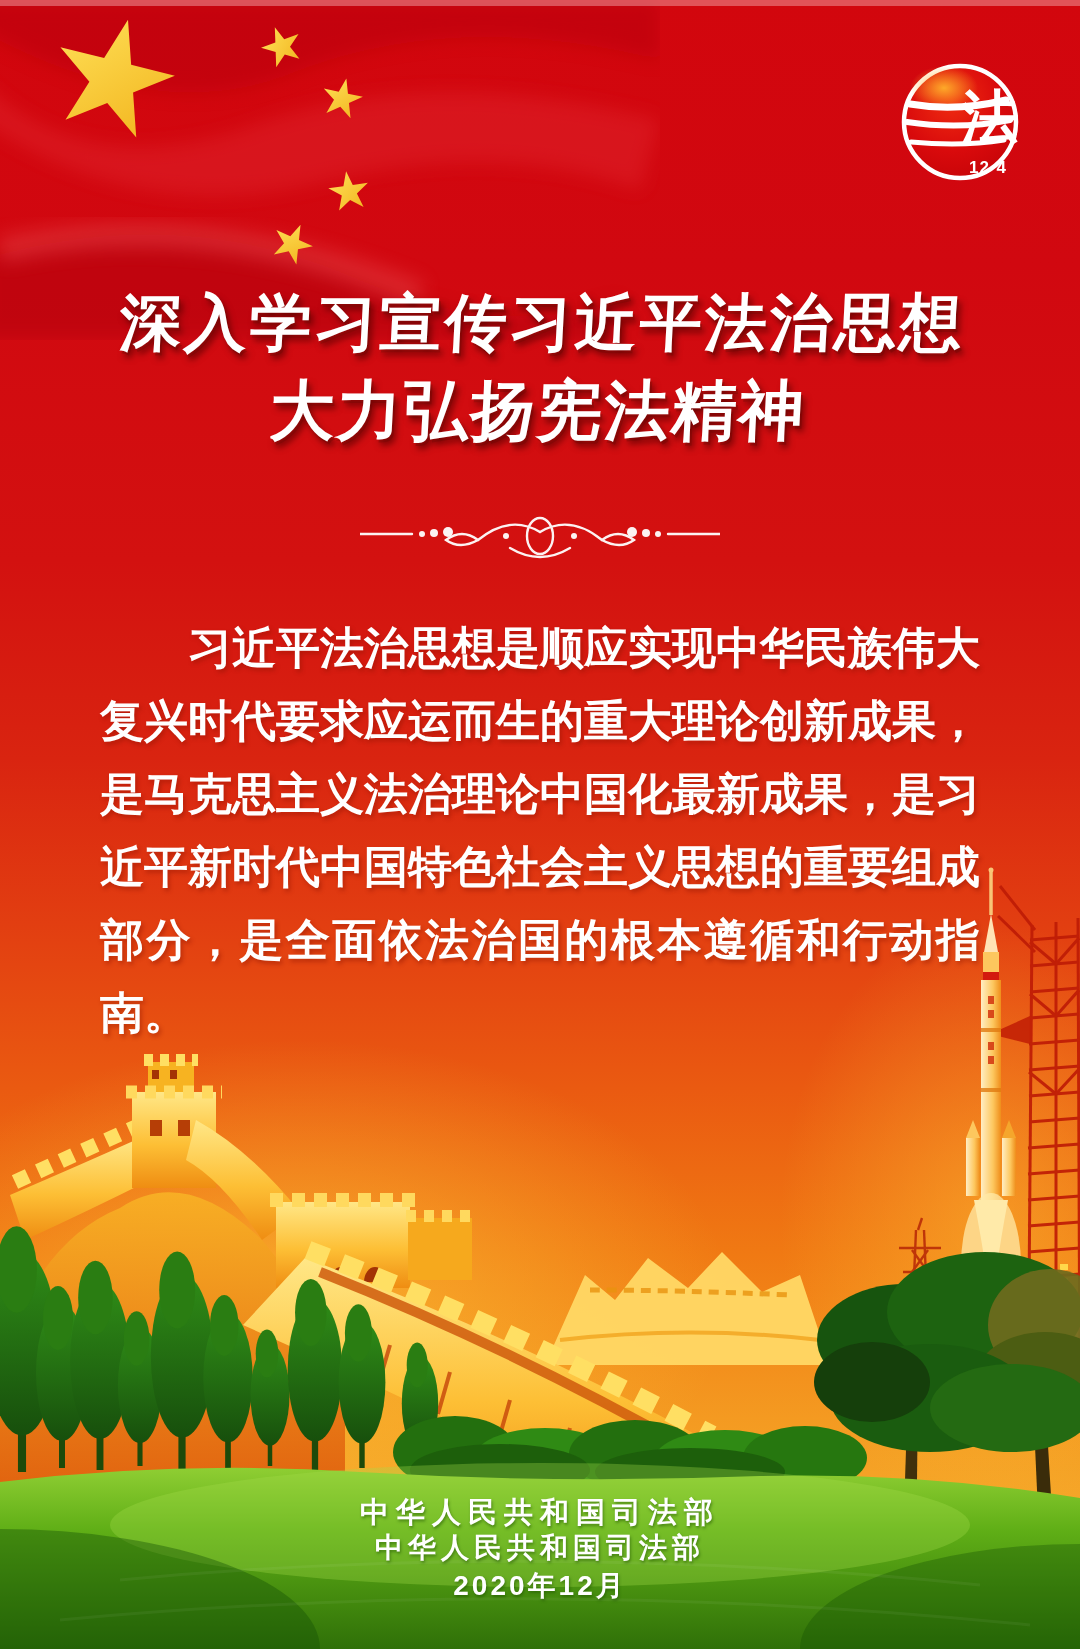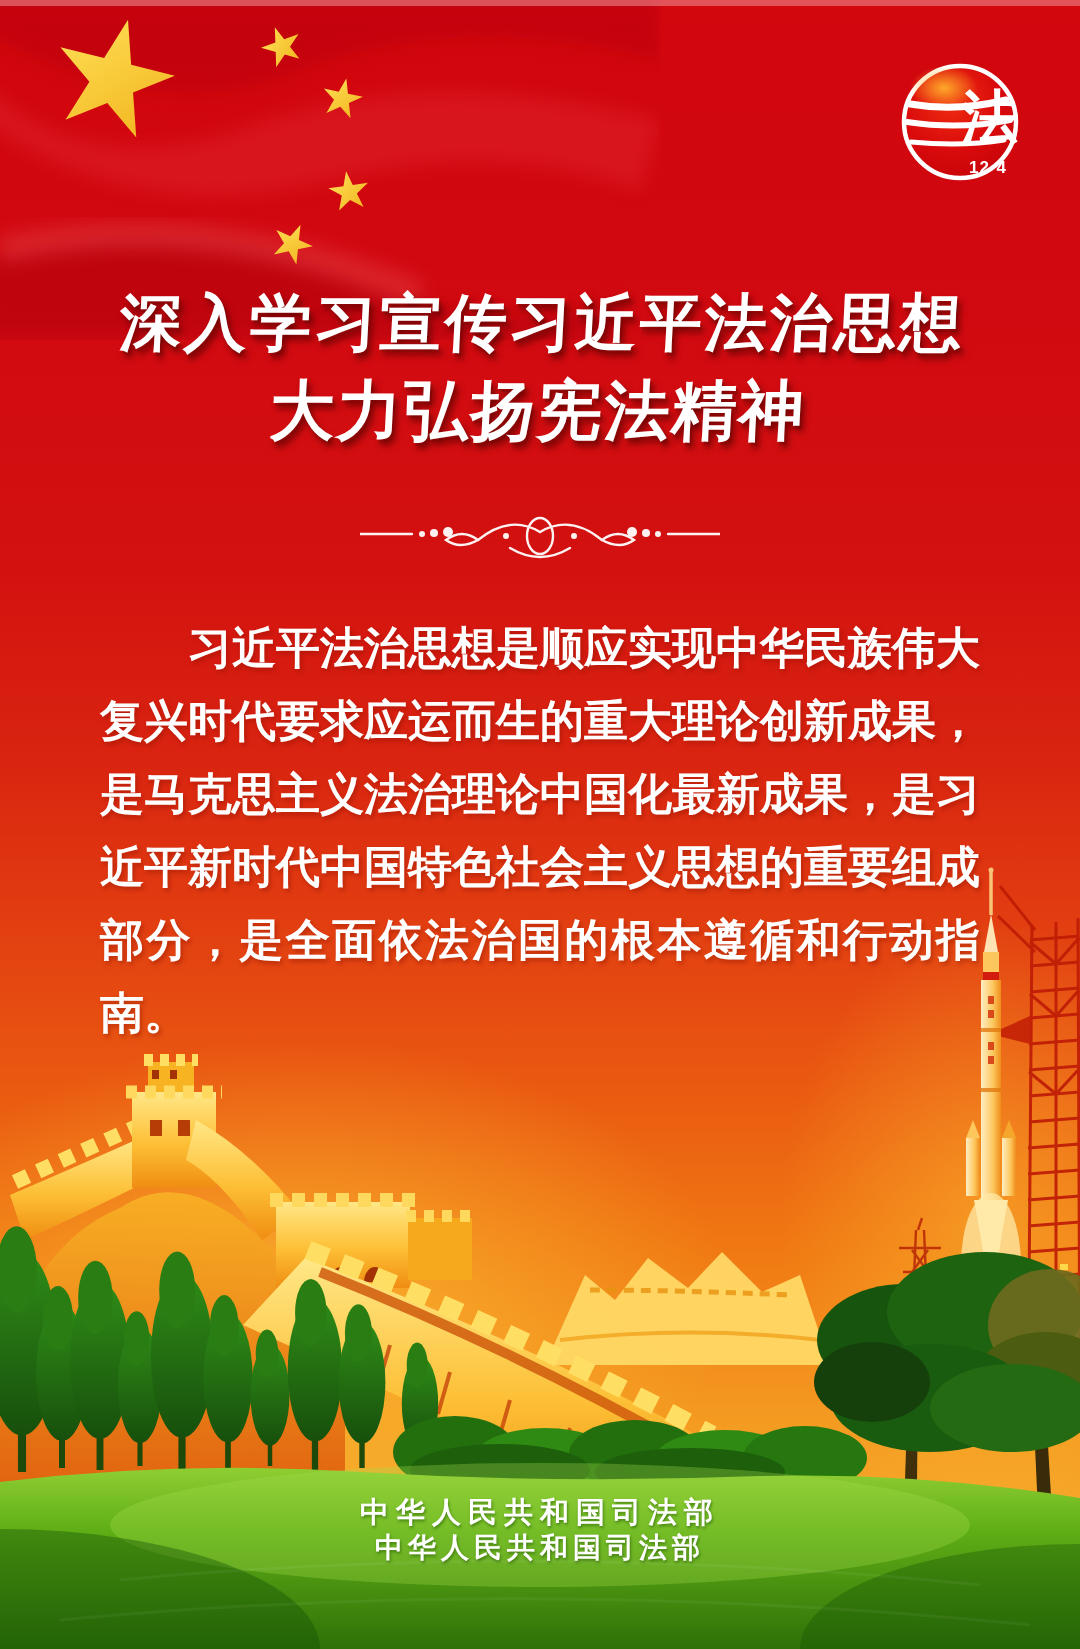--- a/index.html
+++ b/index.html
@@ -345,15 +345,16 @@
       <ellipse cx="0" cy="829" rx="320" ry="120" fill="#144f04" opacity=".4"></ellipse>
       <ellipse cx="1080" cy="829" rx="280" ry="105" fill="#144f04" opacity=".35"></ellipse>
       <path d="M120,760 Q540,720 980,765" stroke="#ffffff" stroke-width="3" fill="none" opacity=".05"></path>
       <path d="M60,800 Q540,755 1030,805" stroke="#ffffff" stroke-width="3" fill="none" opacity=".05"></path>
     </g>
   </svg>
 
   <div id="footer-block" class="abs">
     <div class="footer-line1">中华人民共和国司法部</div>
     <div class="footer-line2">中华人民共和国司法部</div>
+    <div class="footer-line3">2020年12月</div>
   </div>
 
 </div>
 
 </body></html>

